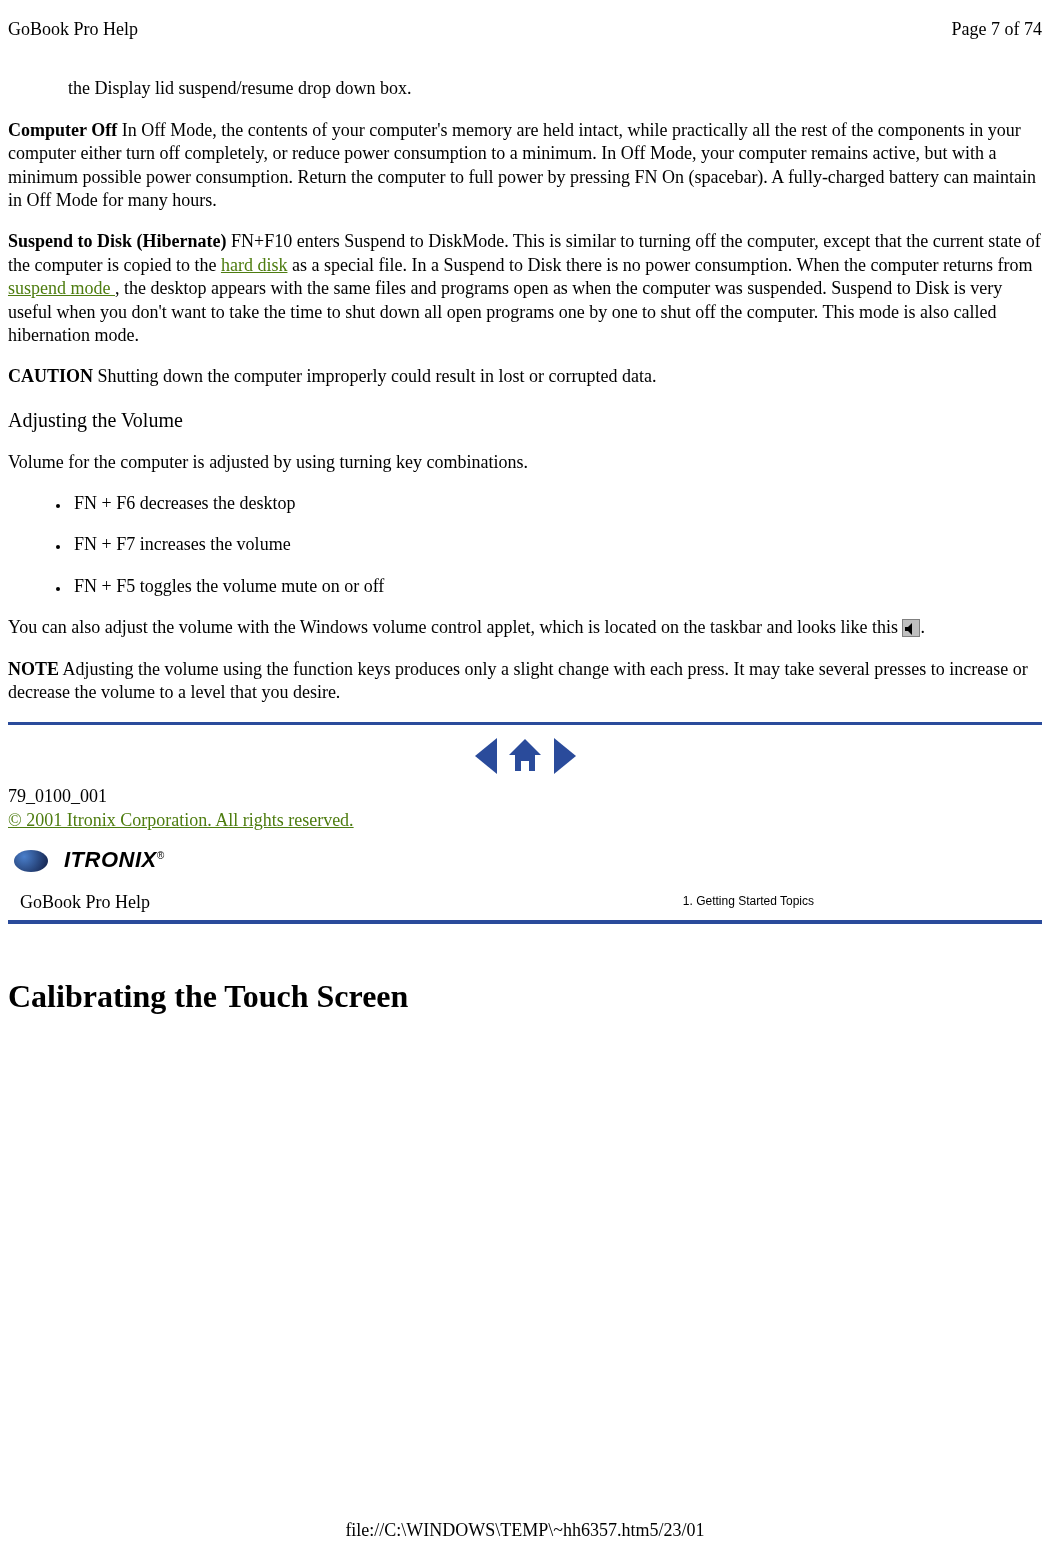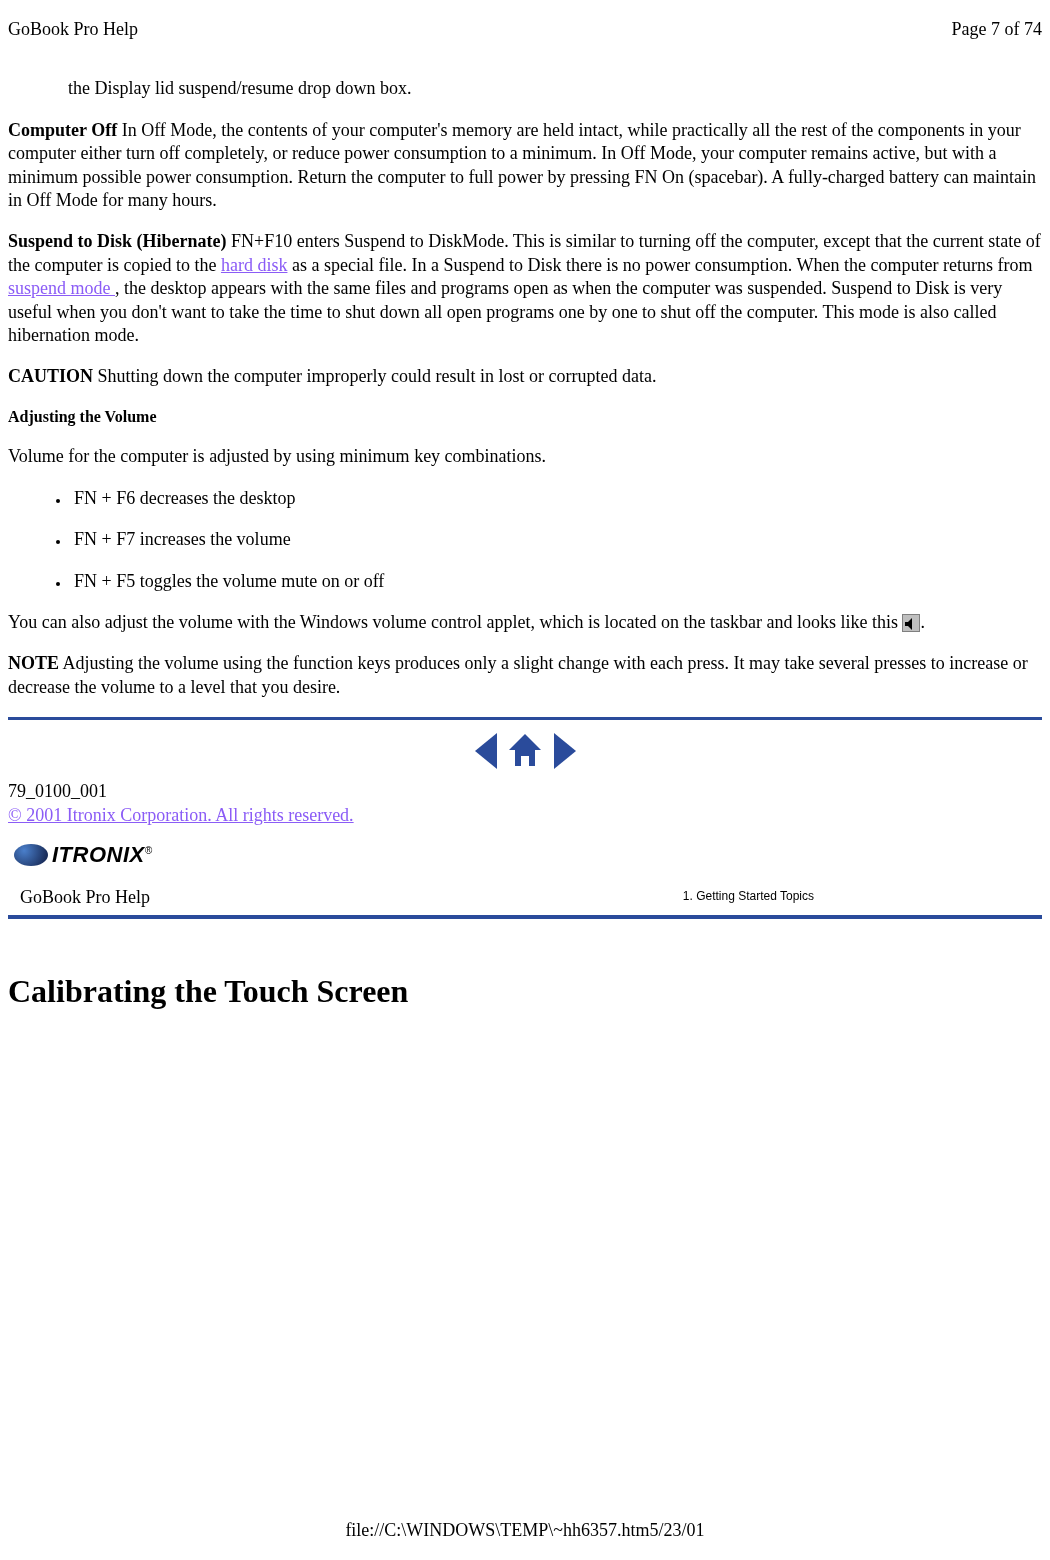--- a/index.html
+++ b/index.html
@@ -24,26 +24,26 @@
       margin-bottom: 30px;
     }
     .para {
       margin-bottom: 18px;
     }
     .indent {
       padding-left: 60px;
       margin-top: 36px;
     }
     a.link {
-      color: #8b5cf6;
+      color: #4d7c0f;
       text-decoration: underline;
     }
     h3.section {
-      font-size: 16px;
-      font-weight: bold;
+      font-size: 20px;
+      font-weight: normal;
       margin: 14px 0 18px 0;
     }
     ul.bullets {
       list-style-type: disc;
       padding-left: 62px;
       margin: 6px 0 18px 0;
     }
     ul.bullets li {
       padding-left: 4px;
       margin-bottom: 18px;
@@ -100,21 +100,21 @@
     .home-icon svg {
       display: block;
     }
     .logo-block {
       margin-top: 8px;
       padding: 6px 0 2px 6px;
     }
     .logo-wrap {
       display: flex;
       align-items: center;
-      gap: 4px;
+      gap: 16px;
       margin-bottom: 6px;
     }
     .globe {
       width: 34px;
       height: 22px;
       border-radius: 50%;
       background: radial-gradient(circle at 30% 30%, #4a7fcb, #1a2e5c 80%);
     }
     .brand-text {
       font-family: Arial, Helvetica, sans-serif;
@@ -185,21 +185,21 @@
 <p class="para">
   <b>Suspend to Disk (Hibernate)</b><span>  FN+F10 enters Suspend to DiskMode.  This  is similar to turning off the computer, except that the current state of the computer is copied to the </span><a href="#" class="link">hard disk</a><span> as a special file.  In a Suspend to Disk there is no power consumption. When the computer returns from </span><a href="#" class="link">suspend mode </a><span>, the desktop appears with the same files and programs open as when the computer was suspended.  Suspend to Disk is very useful when you don't want to take the time to shut down all open programs one by one to shut off the computer.  This mode is also called hibernation mode.</span>
 </p>
 
 <p class="para">
   <b>CAUTION</b><span>  Shutting down the computer improperly could result in lost or corrupted data.</span>
 </p>
 
 <h3 class="section">Adjusting the Volume</h3>
 
-<p class="para">Volume for the computer is adjusted by using minimum key combinations.</p>
+<p class="para">Volume for the computer is adjusted by using turning key combinations.</p>
 
 <ul class="bullets">
   <li>FN + F6 decreases the desktop</li>
   <li>FN + F7 increases the volume</li>
   <li>FN + F5  toggles the volume mute on or off</li>
 </ul>
 
 <p class="para">
   <span>You can also adjust the volume with the Windows volume control applet, which is located on the taskbar and looks like this </span><span class="speaker-icon"><svg viewBox="0 0 16 16">
         <polygon points="2,6 5,6 9,2 9,14 5,10 2,10" fill="#000"></polygon>

